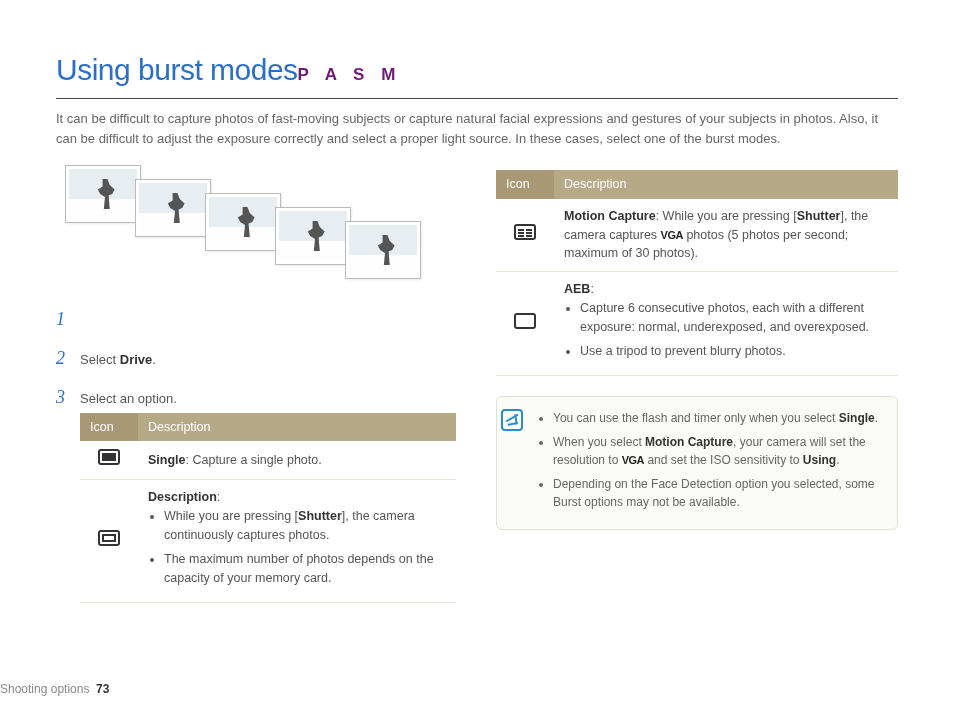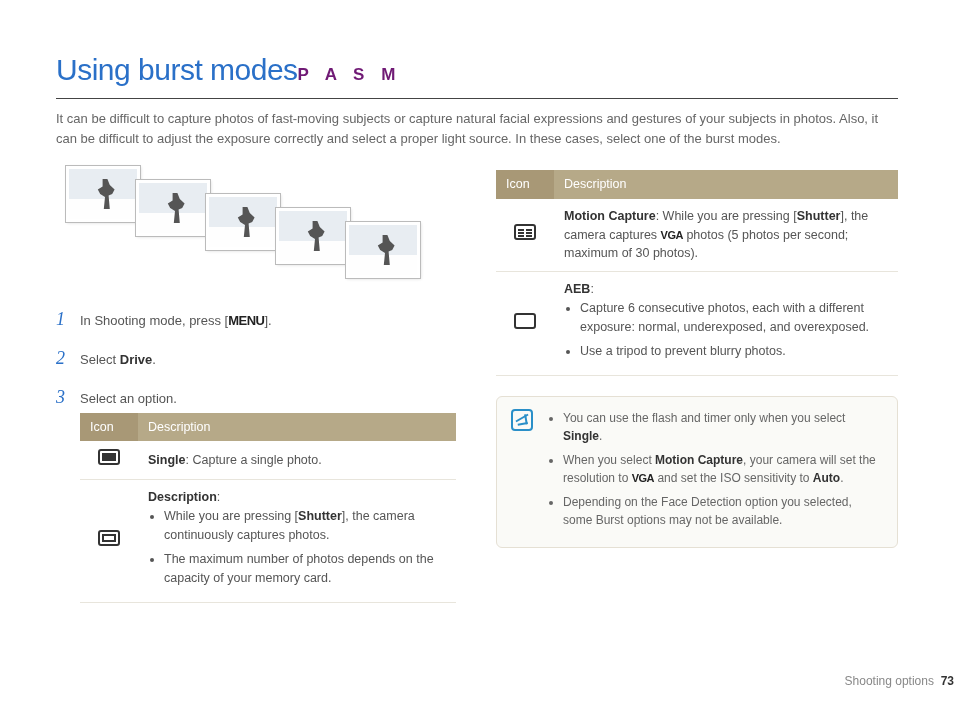--- a/index.html
+++ b/index.html
@@ -83,40 +83,40 @@
   .mode-icon.motion::after{content:"";position:absolute;left:2px;top:3px;width:6px;height:2px;background:#333;box-shadow:0 3px #333,0 6px #333,8px 0 #333,8px 3px #333,8px 6px #333;}
   .mode-icon.aeb::after{content:"";position:absolute;left:3px;top:2px;width:4px;height:10px;background:#333;box-shadow:5px 0 #fff inset;}
   ul.sub { list-style: disc; padding-left: 16px; }
   ul.sub li { margin-bottom: 6px; }
 
   .note-box {
     display: flex; gap: 14px;
     border: 1px solid #e5e0d4;
     border-radius: 6px;
     background: #fafaf7;
-    padding: 12px 14px;
+    padding: 12px 4px;
     font-size: 12px; color: #666;
     margin-top: 20px;
   }
   .note-icon {
     width: 22px; height: 22px; flex-shrink: 0;
     border: 2px solid #2a8fc8; border-radius: 4px;
     display: flex; align-items: center; justify-content: center;
     color: #2a8fc8; font-weight: bold;
     position: relative;
   }
   .note-icon::before{content:"";position:absolute;width:14px;height:2px;background:#2a8fc8;transform:rotate(-30deg);top:6px;}
   .note-icon::after{content:"";position:absolute;width:8px;height:8px;border:2px solid #2a8fc8;border-left:none;border-top:none;transform:rotate(-10deg);bottom:4px;left:4px;}
   .note-box ul { list-style: disc; padding-left: 16px; }
   .note-box li { margin-bottom: 6px; }
   .vga { font-weight: 800; color:#222; font-size:11px; letter-spacing:-0.5px; }
 
   .footer {
-    position: absolute; bottom: 30px; left: 0; width: 100%;
-    text-align: right; font-size: 12px; color: #888;
+    position: absolute; bottom: 22px; left: 0; width: 100%;
+    text-align: left; font-size: 12px; color: #888;
   }
   .footer .pnum { color: #333; font-weight: 600; }
 </style>
 </head>
 <body>
 
 <div class="title-row">
   <h1 class="title">Using burst modes</h1>
   <span class="modes">P A S M</span>
 </div>
@@ -140,23 +140,20 @@
           <div class="sil"></div>
         </div>
       <div class="frame f5">
           <div class="sil"></div>
         </div>
     </div>
 
     <ol class="steps">
       <li>
         <span class="num">1</span>
-        <span>
-          <span>In Shooting mode, press [</span><span class="menu-label">MENU</span><span>].</span>
-        </span>
       </li>
       <li>
         <span class="num">2</span>
         <span>
           <span>Select </span><span class="bold">Drive</span><span>.</span>
         </span>
       </li>
       <li>
         <span class="num">3</span>
         <div style="flex:1">
@@ -211,21 +208,21 @@
           </ul>
         </td>
       </tr>
     </tbody>
       </table>
 
     <div class="note-box">
       <div class="note-icon"></div>
       <ul>
         <li><span>You can use the flash and timer only when you select </span><span class="bold">Single</span><span>.</span></li>
-        <li><span>When you select </span><span class="bold">Motion Capture</span><span>, your camera will set the resolution to </span><span class="vga">VGA</span><span> and set the ISO sensitivity to </span><span class="bold">Auto</span><span>.</span></li>
+        <li><span>When you select </span><span class="bold">Motion Capture</span><span>, your camera will set the resolution to </span><span class="vga">VGA</span><span> and set the ISO sensitivity to </span><span class="bold">Using</span><span>.</span></li>
         <li>Depending on the Face Detection option you selected, some Burst options may not be available.</li>
       </ul>
     </div>
   </div>
 </div>
 
 <div class="footer">
   <span>Shooting options</span>&nbsp;&nbsp;<span class="pnum">73</span>
 </div>
 

